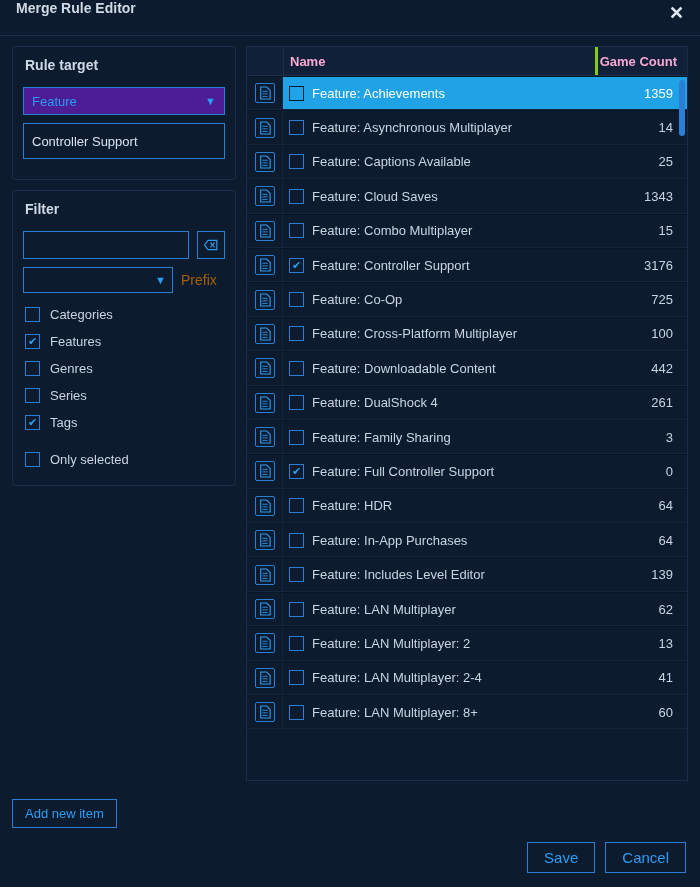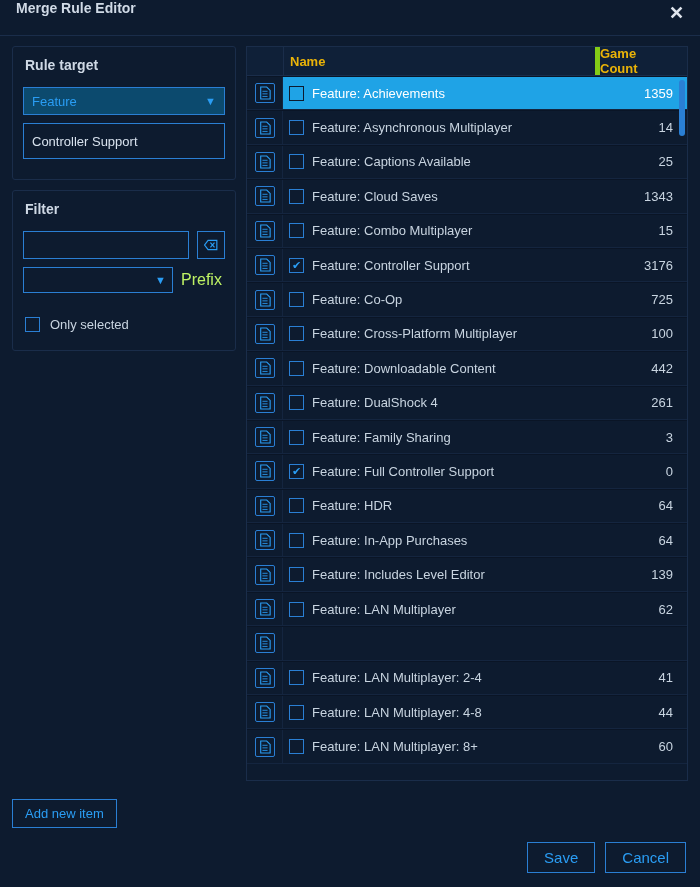--- a/index.html
+++ b/index.html
@@ -59,21 +59,21 @@
   .panel-header {
     font-size: 14px;
     font-weight: 600;
     padding: 10px 12px 14px 12px;
     color: #cfd9e5;
   }
   .select {
     margin: 0 10px 8px 10px;
     height: 28px;
     border: 1px solid #2a7fd4;
-    background: #0c4a6e;
+    background: #4c1d95;
     color: #2a9df4;
     display: flex;
     align-items: center;
     justify-content: space-between;
     padding: 0 8px;
     cursor: pointer;
     font-size: 13px;
   }
   .select .caret {
     font-size: 11px;
@@ -119,21 +119,21 @@
     height: 26px;
     border: 1px solid #2a7fd4;
     background: #0d1b2f;
     display:flex;
     align-items:center;
     justify-content:flex-end;
     padding:0 6px;
     cursor:pointer;
     width: 150px;
   }
-  .prefix-label { color: #bef264; font-size:16px; }
+  .prefix-label { color: #a16207; font-size:14px; }
   .check-row {
     display: flex;
     align-items: center;
     padding: 6px 12px;
     gap: 10px;
     cursor: pointer;
   }
   .cb {
     width: 15px;
     height: 15px;
@@ -154,25 +154,25 @@
     flex-direction: column;
     min-height: 0;
   }
   .table-head {
     display: flex;
     height: 30px;
     border: 1px solid #1a2d4a;
     background: #0f2038;
     align-items: center;
     font-weight: 600;
-    color: #eab308;
+    color: #f9a8d4;
   }
   .col-icon { width: 36px; flex-shrink:0; }
   .col-name { flex: 1; padding-left: 6px; border-left:1px solid #1a2d4a; height:100%; display:flex; align-items:center;}
-  .col-count { width: 92px; text-align: left; padding-right: 10px; border-left:5px solid #84cc16; height:100%; display:flex; align-items:center; justify-content:flex-end;}
+  .col-count { width: 92px; text-align: right; padding-right: 10px; border-left:3px solid #84cc16; height:100%; display:flex; align-items:center; justify-content:flex-end;}
   .table-body {
     flex: 1;
     overflow-y: hidden;
     position: relative;
     border-left: 1px solid #1a2d4a;
     border-right: 1px solid #1a2d4a;
     border-bottom: 1px solid #1a2d4a;
   }
   .rows-inner {
     position: relative;
@@ -276,20 +276,42 @@
               <path d="M11 6 L18 14 M18 6 L11 14" stroke="#2a9df4" stroke-width="2"></path>
             </svg>
           </div>
         </div>
         <div class="input-row">
           <div class="mini-select">
             <span class="caret" style="color:#2a9df4;font-size:11px;">▼</span>
           </div>
           <span class="prefix-label">Prefix</span>
         </div>
+        <div id="filter-checks">
+            <div class="check-row">
+              <span class="cb"></span>
+              <span>Categories</span>
+            </div>
+            <div class="check-row">
+              <span class="cb checked"></span>
+              <span>Features</span>
+            </div>
+            <div class="check-row">
+              <span class="cb"></span>
+              <span>Genres</span>
+            </div>
+            <div class="check-row">
+              <span class="cb"></span>
+              <span>Series</span>
+            </div>
+            <div class="check-row">
+              <span class="cb checked"></span>
+              <span>Tags</span>
+            </div>
+          </div>
         <div style="height:10px;"></div>
         <div class="check-row">
           <span class="cb"></span>
           <span>Only selected</span>
         </div>
       </div>
 
     </div>
 
     <div class="right-panel">
@@ -542,49 +564,39 @@
             </div>
             <div class="row">
               <div class="col-icon">
                 <span class="row-icon-box">
                   <svg class="page-svg" viewBox="0 0 14 16">
                     <path d="M2 1 L9 1 L13 5 L13 15 L2 15 Z" fill="none" stroke="#2a9df4" stroke-width="1.3"></path>
                     <path d="M4 6 L10 6 M4 9 L10 9 M4 12 L10 12" stroke="#2a9df4" stroke-width="1"></path>
                   </svg>
                 </span>
               </div>
+              <div class="col-rest">
+                <span class="cb"></span>
+                <span class="name-text">Feature: LAN Multiplayer: 2</span>
+                <span class="count-text">13</span>
+              </div>
             </div>
             <div class="row">
               <div class="col-icon">
                 <span class="row-icon-box">
                   <svg class="page-svg" viewBox="0 0 14 16">
                     <path d="M2 1 L9 1 L13 5 L13 15 L2 15 Z" fill="none" stroke="#2a9df4" stroke-width="1.3"></path>
                     <path d="M4 6 L10 6 M4 9 L10 9 M4 12 L10 12" stroke="#2a9df4" stroke-width="1"></path>
                   </svg>
                 </span>
               </div>
               <div class="col-rest">
                 <span class="cb"></span>
                 <span class="name-text">Feature: LAN Multiplayer: 2-4</span>
                 <span class="count-text">41</span>
-              </div>
-            </div>
-            <div class="row">
-              <div class="col-icon">
-                <span class="row-icon-box">
-                  <svg class="page-svg" viewBox="0 0 14 16">
-                    <path d="M2 1 L9 1 L13 5 L13 15 L2 15 Z" fill="none" stroke="#2a9df4" stroke-width="1.3"></path>
-                    <path d="M4 6 L10 6 M4 9 L10 9 M4 12 L10 12" stroke="#2a9df4" stroke-width="1"></path>
-                  </svg>
-                </span>
-              </div>
-              <div class="col-rest">
-                <span class="cb"></span>
-                <span class="name-text">Feature: LAN Multiplayer: 4-8</span>
-                <span class="count-text">44</span>
               </div>
             </div>
             <div class="row">
               <div class="col-icon">
                 <span class="row-icon-box">
                   <svg class="page-svg" viewBox="0 0 14 16">
                     <path d="M2 1 L9 1 L13 5 L13 15 L2 15 Z" fill="none" stroke="#2a9df4" stroke-width="1.3"></path>
                     <path d="M4 6 L10 6 M4 9 L10 9 M4 12 L10 12" stroke="#2a9df4" stroke-width="1"></path>
                   </svg>
                 </span>

